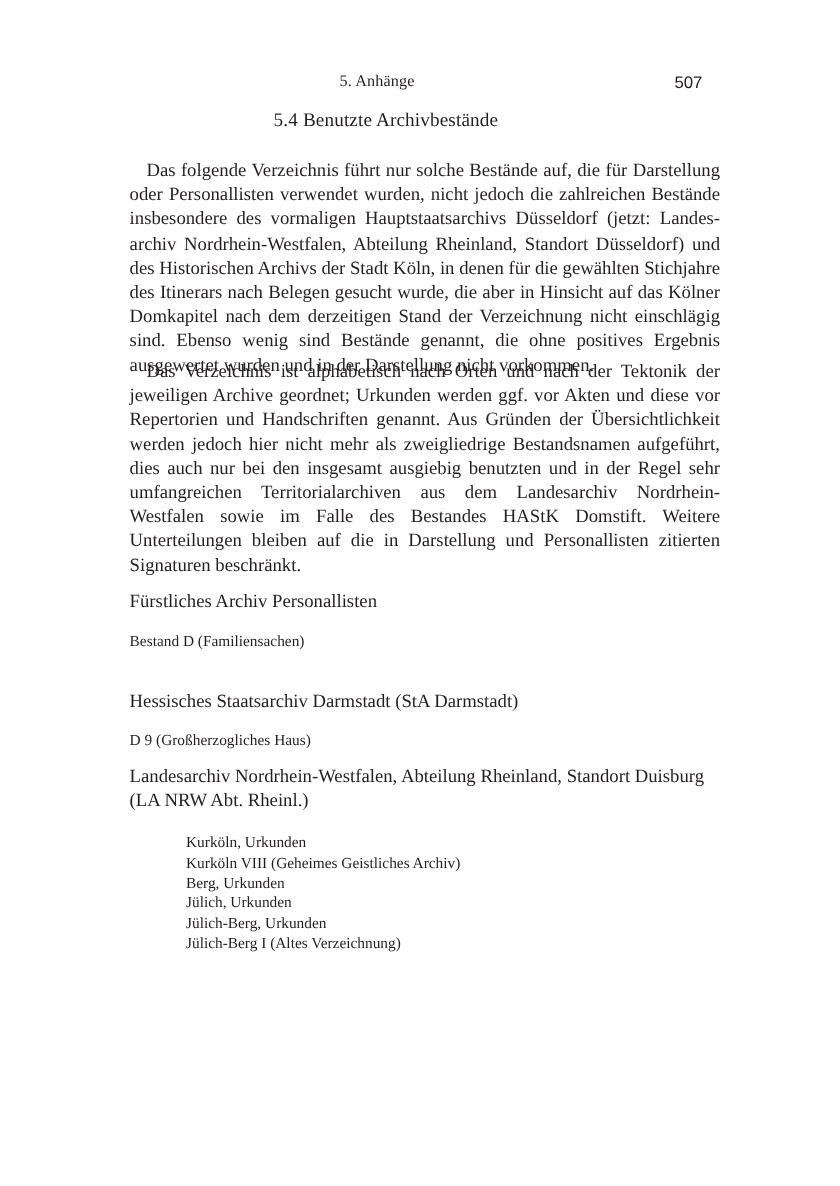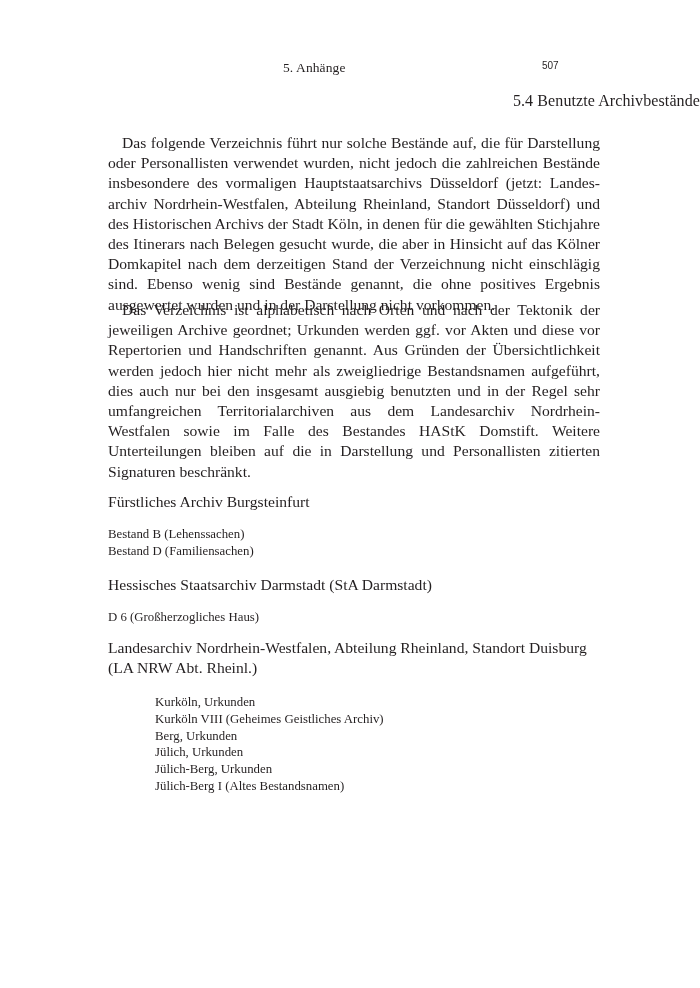--- a/index.html
+++ b/index.html
@@ -24,31 +24,31 @@
     }
     .running-title {
       position: absolute;
       left: 283px;
       top: 0;
       font-size: 13.5px;
       letter-spacing: 0.1px;
     }
     .page-number {
       position: absolute;
-      left: 542px;
+      left: 562px;
       top: 0;
       font-family: "Liberation Sans", "DejaVu Sans", sans-serif;
-      font-size: 10px;
+      font-size: 14px;
     }
     .section-title {
       position: absolute;
       top: 92px;
       left: 0;
       width: 700px;
-      text-align: right;
+      text-align: left;
       padding-left: 228px;
       box-sizing: border-box;
       font-size: 16px;
       letter-spacing: 0.1px;
     }
     .body-text {
       position: absolute;
       left: 108px;
       width: 492px;
       font-size: 15.6px;
@@ -99,32 +99,31 @@
 <div class="section-title">5.4 Benutzte Archivbestände</div>
 
 <div class="body-text p1">
   <p>Das folgende Verzeichnis führt nur solche Bestände auf, die für Darstellung oder Personallisten verwendet wurden, nicht jedoch die zahlreichen Bestände insbesondere des vormaligen Hauptstaatsarchivs Düsseldorf (jetzt: Landes­archiv Nordrhein-Westfalen, Abteilung Rheinland, Standort Düsseldorf) und des Historischen Archivs der Stadt Köln, in denen für die gewählten Stichjahre des Itinerars nach Belegen gesucht wurde, die aber in Hinsicht auf das Kölner Domkapitel nach dem derzeitigen Stand der Verzeichnung nicht einschlägig sind. Ebenso wenig sind Bestände genannt, die ohne positives Ergebnis ausgewertet wurden und in der Darstellung nicht vorkommen.</p>
 </div>
 
 <div class="body-text p2">
   <p>Das Verzeichnis ist alphabetisch nach Orten und nach der Tektonik der jeweiligen Archive geordnet; Urkunden werden ggf. vor Akten und diese vor Repertorien und Handschriften genannt. Aus Gründen der Übersichtlichkeit werden jedoch hier nicht mehr als zweigliedrige Bestandsnamen aufgeführt, dies auch nur bei den insgesamt ausgiebig benutzten und in der Regel sehr umfangreichen Territorialarchiven aus dem Landesarchiv Nordrhein-Westfalen sowie im Falle des Bestandes HAStK Domstift. Weitere Unterteilungen bleiben auf die in Darstellung und Personallisten zitierten Signaturen beschränkt.</p>
 </div>
 
-<div class="archive-heading h-burg">Fürstliches Archiv Burgsteinfurt</div>
+<div class="archive-heading h-burg">Fürstliches Archiv Personallisten</div>
 <ul class="holdings l-burg">
-  <li>Bestand B (Lehenssachen)</li>
   <li>Bestand D (Familiensachen)</li>
 </ul>
 
 <div class="archive-heading h-darm">Hessisches Staatsarchiv Darmstadt (StA Darmstadt)</div>
 <ul class="holdings l-darm">
-  <li>D 6 (Großherzogliches Haus)</li>
+  <li>D 9 (Großherzogliches Haus)</li>
 </ul>
 
 <div class="archive-heading h-lanrw">Landesarchiv Nordrhein-Westfalen, Abteilung Rheinland, Standort Duis­burg (LA NRW Abt. Rheinl.)</div>
 <ul class="holdings l-lanrw">
   <li>Kurköln, Urkunden</li>
   <li>Kurköln VIII (Geheimes Geistliches Archiv)</li>
   <li>Berg, Urkunden</li>
   <li>Jülich, Urkunden</li>
   <li>Jülich-Berg, Urkunden</li>
-  <li>Jülich-Berg I (Altes Bestandsnamen)</li>
+  <li>Jülich-Berg I (Altes Verzeichnung)</li>
 </ul>
 
 </body></html>

